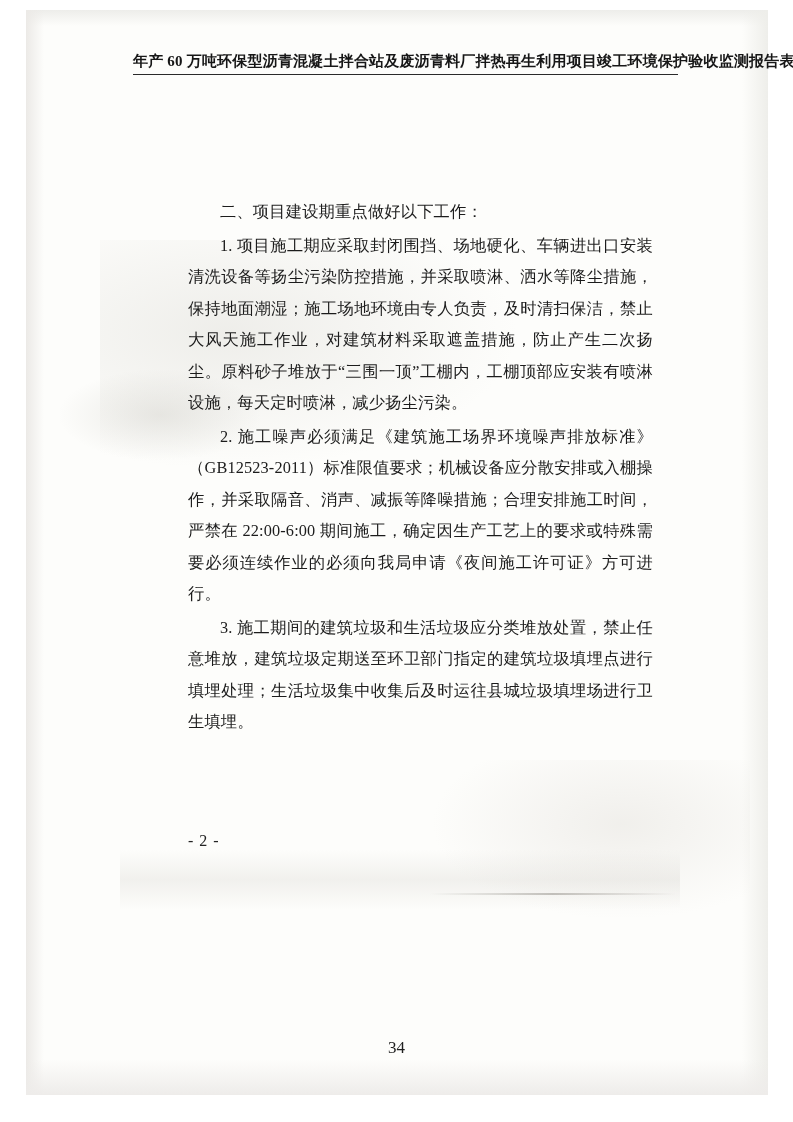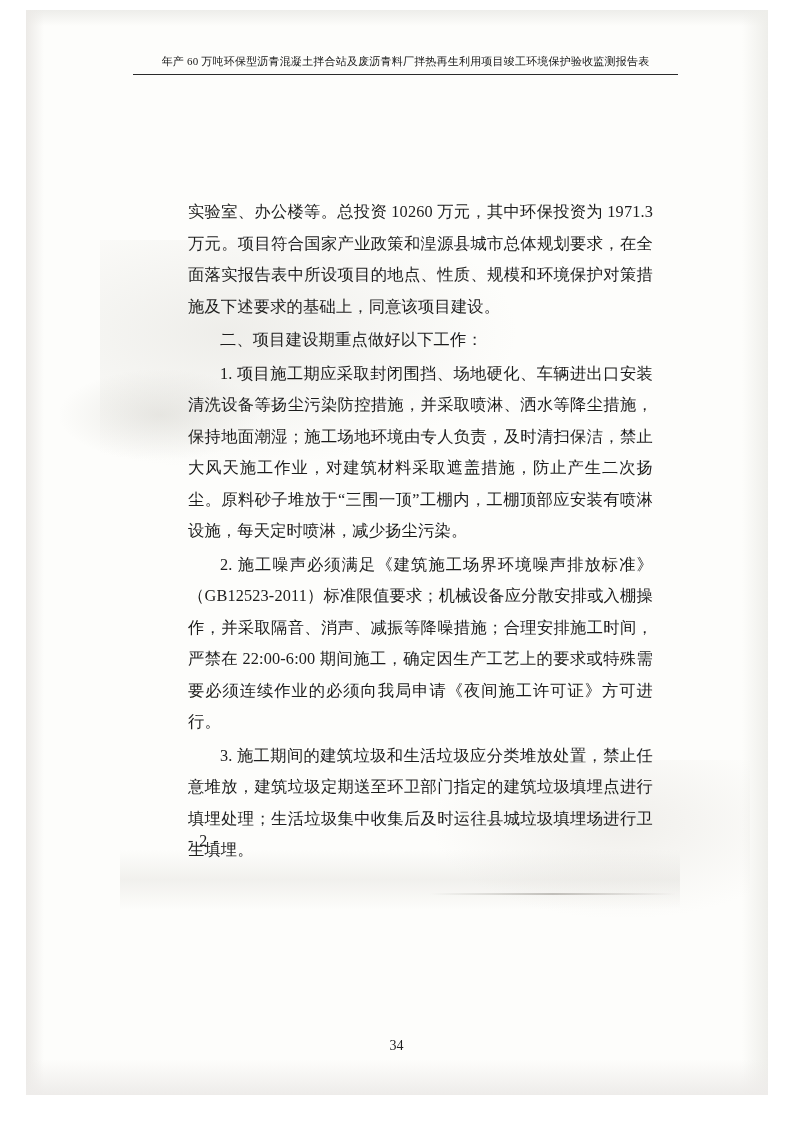--- a/index.html
+++ b/index.html
@@ -80,22 +80,22 @@
     pointer-events: none;
   }
 
   
   .header {
     position: absolute;
     left: 133px;
     top: 53px;
     width: 545px;
     text-align: center;
-    font-size: 11px;
-    font-weight: normal;
+    font-size: 15px;
+    font-weight: bold;
     letter-spacing: 0.2px;
     line-height: 16px;
     color: #171717;
     white-space: nowrap;
   }
   .header-rule {
     position: absolute;
     left: 133px;
     top: 74px;
     width: 545px;
@@ -129,21 +129,21 @@
     font-size: 16px;
     letter-spacing: 1px;
     color: #242424;
   }
   .page-number {
     position: absolute;
     left: 0;
     top: 1038px;
     width: 793px;
     text-align: center;
-    font-size: 14px;
+    font-size: 17px;
     color: #1f1f1f;
     font-family: "Liberation Serif", serif;
   }
 
   
   .scanline {
     position: absolute;
     left: 430px; top: 893px; width: 246px; height: 2px;
     background: linear-gradient(to right, rgba(160,158,150,0.0), rgba(150,147,140,0.55), rgba(160,158,150,0.0));
   }
@@ -161,21 +161,20 @@
   <div class="smudge-a"></div>
   <div class="smudge-b"></div>
   <div class="smudge-c"></div>
   <div class="smudge-d"></div>
   <div class="scanline"></div>
 
   <div class="header">年产 60 万吨环保型沥青混凝土拌合站及废沥青料厂拌热再生利用项目竣工环境保护验收监测报告表</div>
   <div class="header-rule"></div>
 
   <div class="body-block">
-    <p class="para">实验室、办公楼等。总投资 10260 万元，其中环保投资为 1971.3 万元。项目符合国家产业政策和湟源县城市总体规划要求，在全面落实报告表中所设项目的地点、性质、规模和环境保护对策措施及下述要求的基础上，同意该项目建设。</p>
     <p class="para indent">二、项目建设期重点做好以下工作：</p>
     <p class="para indent">1. 项目施工期应采取封闭围挡、场地硬化、车辆进出口安装清洗设备等扬尘污染防控措施，并采取喷淋、洒水等降尘措施，保持地面潮湿；施工场地环境由专人负责，及时清扫保洁，禁止大风天施工作业，对建筑材料采取遮盖措施，防止产生二次扬尘。原料砂子堆放于“三围一顶”工棚内，工棚顶部应安装有喷淋设施，每天定时喷淋，减少扬尘污染。</p>
     <p class="para indent">2. 施工噪声必须满足《建筑施工场界环境噪声排放标准》（GB12523-2011）标准限值要求；机械设备应分散安排或入棚操作，并采取隔音、消声、减振等降噪措施；合理安排施工时间，严禁在 22:00-6:00 期间施工，确定因生产工艺上的要求或特殊需要必须连续作业的必须向我局申请《夜间施工许可证》方可进行。</p>
     <p class="para indent">3. 施工期间的建筑垃圾和生活垃圾应分类堆放处置，禁止任意堆放，建筑垃圾定期送至环卫部门指定的建筑垃圾填埋点进行填埋处理；生活垃圾集中收集后及时运往县城垃圾填埋场进行卫生填埋。</p>
   </div>
 
   <div class="folio-dash">- 2 -</div>
   <div class="page-number">34</div>
 
 </div>

